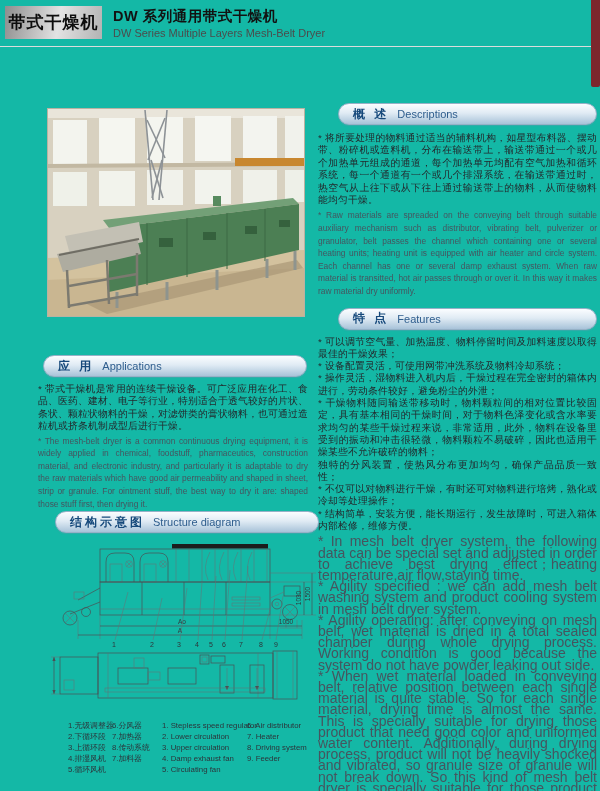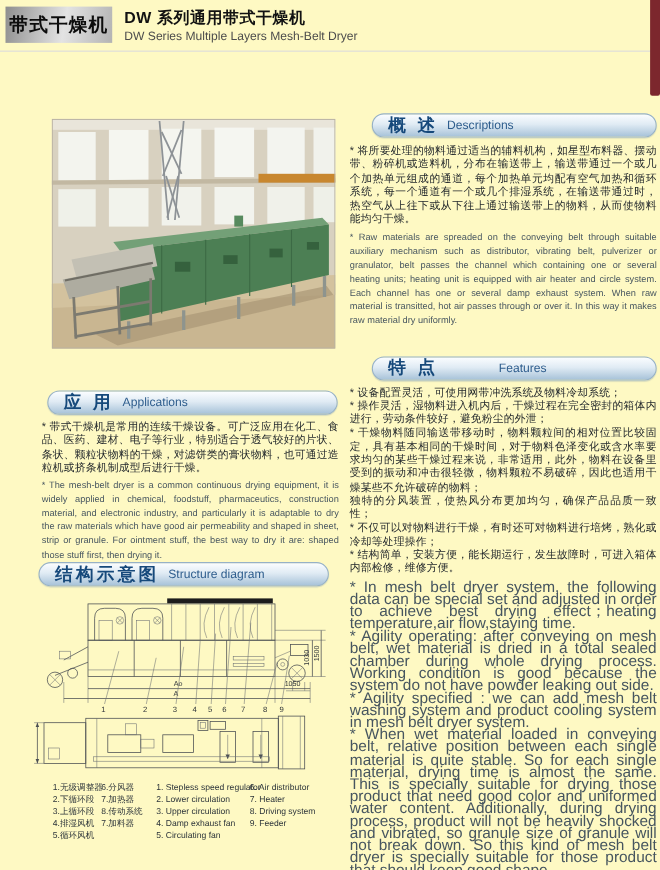--- a/index.html
+++ b/index.html
@@ -1,18 +1,18 @@
 <!DOCTYPE html>
 <html><head>
 <meta charset="utf-8">
 <style>
   * { margin:0; padding:0; box-sizing:border-box; }
   html,body { background:#ffffff; }
   #page {
-    position:relative; width:600px; height:791px; background:#fef9c3;
+    position:relative; width:600px; height:791px; background:#14b8a6;
     font-family:"Liberation Sans", sans-serif; overflow:hidden;
   }
   
   .header-tab {
     position:absolute; left:5px; top:6px; width:97px; height:33px;
     background:linear-gradient(100deg,#8e8e8e 0%,#e3e3e3 55%,#b3b3b3 100%);
     display:flex; align-items:center; justify-content:center;
     font-family:"Liberation Serif", serif; font-weight:bold; font-size:17px;
     color:#0d0d0d; letter-spacing:1px;
   }
@@ -21,48 +21,48 @@
   .header-rule { position:absolute; left:0; top:46px; width:600px; height:1px; background:#dcdcdc; }
   .red-tab { position:absolute; left:591px; top:0; width:9px; height:87px; background:#7c272d; border-radius:0 0 2px 2px; }
 
   
   .pill {
     height:22px; border-radius:11px;
     background:linear-gradient(180deg,#fbfdff 0%,#e0ebf4 45%,#a8c3d9 100%);
     border:1px solid #96b1c7; display:flex; align-items:center;
     padding:0 14px; box-sizing:border-box; box-shadow:0 1px 1px rgba(120,150,175,.35);
   }
-  .pill .cn { font-size:16px; font-weight:bold; color:#16497b; letter-spacing:3px; margin-right:8px; white-space:nowrap; }
+  .pill .cn { font-size:12px; font-weight:bold; color:#16497b; letter-spacing:3px; margin-right:8px; white-space:nowrap; }
   .pill .en { font-size:11px; color:#2e5d8d; white-space:nowrap; }
 
   
   .p-cn { font-size:9.8px; line-height:12.4px; color:#23282c; text-align:justify; letter-spacing:0.2px; }
   .p-en { font-size:8.4px; line-height:12.6px; color:#46555f; text-align:justify; }
   .feat-cn p { font-size:9.8px; line-height:12.3px; color:#23282c; text-align:justify; letter-spacing:0.2px; }
   .feat-en p { font-size:14px; line-height:11.2px; color:#46555f; text-align:justify; }
 
   
   #photo { position:absolute; left:47px; top:108px; width:258px; height:209px; }
   #col-right { position:absolute; left:318px; top:103px; width:279px; }
   #col-right .pill { width:259px; margin-left:20px; }
   #col-right .p-cn { margin-top:7px; }
   #col-right .p-en { margin-top:3px; }
-  #col-right .pill.second { margin-top:26px;gap:47px; }
+  #col-right .pill.second { margin-top:10px; }
   .feat-cn { margin-top:6px; }
   .feat-en { margin-top:4px; }
 
   #apps { position:absolute; left:38px; top:355px; width:270px; }
   #apps .pill, #structure .pill { width:264px; margin-left:5px; }
   #apps .p-cn { margin-top:6px; }
   #apps .p-en { margin-top:2px; }
 
-  #structure { position:absolute; left:30px; top:511px; width:270px; }
+  #structure { position:absolute; left:50px; top:511px; width:270px; }
   #structure svg.diagram { display:block; margin-top:7px; }
 
-  .legend { position:relative; height:62px; margin-top:6px; font-size:7.8px; line-height:11px; color:#2c343a; }
+  .legend { position:relative; height:62px; margin-top:16px; font-size:7.8px; line-height:11px; color:#2c343a; }
   .legend .lcol { position:absolute; top:0; }
   .legend .lcol span { display:block; white-space:nowrap; }
   .lcol.c1 { left:18px; } .lcol.c2 { left:62px; } .lcol.c3 { left:112px; } .lcol.c4 { left:197px; }
 
   
   .dln { stroke:#4b4f53; stroke-width:0.7; fill:none; }
   .dthin { stroke:#6a6e72; stroke-width:0.5; fill:none; }
   .dtxt { font-family:"Liberation Sans",sans-serif; font-size:6.5px; fill:#33383c; }
   .dnum { font-family:"Liberation Sans",sans-serif; font-size:7px; fill:#2e3338; }
 </style>
@@ -163,31 +163,32 @@
       <span class="en">Descriptions</span>
     </div>
     <div class="p-cn">* 将所要处理的物料通过适当的辅料机构，如星型布料器、摆动带、粉碎机或造料机，分布在输送带上，输送带通过一个或几个加热单元组成的通道，每个加热单元均配有空气加热和循环系统，每一个通道有一个或几个排湿系统，在输送带通过时，热空气从上往下或从下往上通过输送带上的物料，从而使物料能均匀干燥。</div>
     <div class="p-en">* Raw materials are spreaded on the conveying belt through suitable auxiliary mechanism such as distributor, vibrating belt, pulverizer or granulator, belt passes the channel which containing one or several heating units; heating unit is equipped with air heater and circle system. Each channel has one or several damp exhaust system. When raw material is transitted, hot air passes through or over it. In this way it makes raw material dry uniformly.</div>
 
     <div class="pill second">
       <span class="cn">特 点</span>
       <span class="en">Features</span>
     </div>
     <div class="feat-cn">
+      <p>* 可以调节空气量、加热温度、物料停留时间及加料速度以取得最佳的干燥效果；</p>
       <p>* 设备配置灵活，可使用网带冲洗系统及物料冷却系统；</p>
       <p>* 操作灵活，湿物料进入机内后，干燥过程在完全密封的箱体内进行，劳动条件较好，避免粉尘的外泄；</p>
       <p>* 干燥物料随同输送带移动时，物料颗粒间的相对位置比较固定，具有基本相同的干燥时间，对于物料色泽变化或含水率要求均匀的某些干燥过程来说，非常适用，此外，物料在设备里受到的振动和冲击很轻微，物料颗粒不易破碎，因此也适用干燥某些不允许破碎的物料；</p>
       <p>独特的分风装置，使热风分布更加均匀，确保产品品质一致性；</p>
       <p>* 不仅可以对物料进行干燥，有时还可对物料进行培烤，熟化或冷却等处理操作；</p>
       <p>* 结构简单，安装方便，能长期运行，发生故障时，可进入箱体内部检修，维修方便。</p>
     </div>
     <div class="feat-en">
       <p>* In mesh belt dryer system, the following data can be special set and adjusted in order to achieve best drying effect；heating temperature,air flow,staying time.</p>
+      <p>* Agility specified : we can add mesh belt washing system and product cooling system in mesh belt dryer system.</p>
       <p>* Agility operating: after conveying on mesh belt, wet material is dried in a total sealed chamber during whole drying process. Working condition is good because the system do not have powder leaking out side.</p>
-      <p>* Agility specified : we can add mesh belt washing system and product cooling system in mesh belt dryer system.</p>
       <p>* When wet material loaded in conveying belt, relative position between each single material is quite stable. So for each single material, drying time is almost the same. This is specially suitable for drying those product that need good color and uniformed water content. Additionally, during drying process, product will not be heavily shocked and vibrated, so granule size of granule will not break down. So this kind of mesh belt dryer is specially suitable for those product that should keep good shape.</p>
       <p>Jianda mesh belt dryer can with bake,cook and cooling raw material beside other than drying function.</p>
     </div>
   </div>
 
   <div id="apps">
     <div class="pill">
       <span class="cn">应 用</span>
       <span class="en">Applications</span>
     </div>

